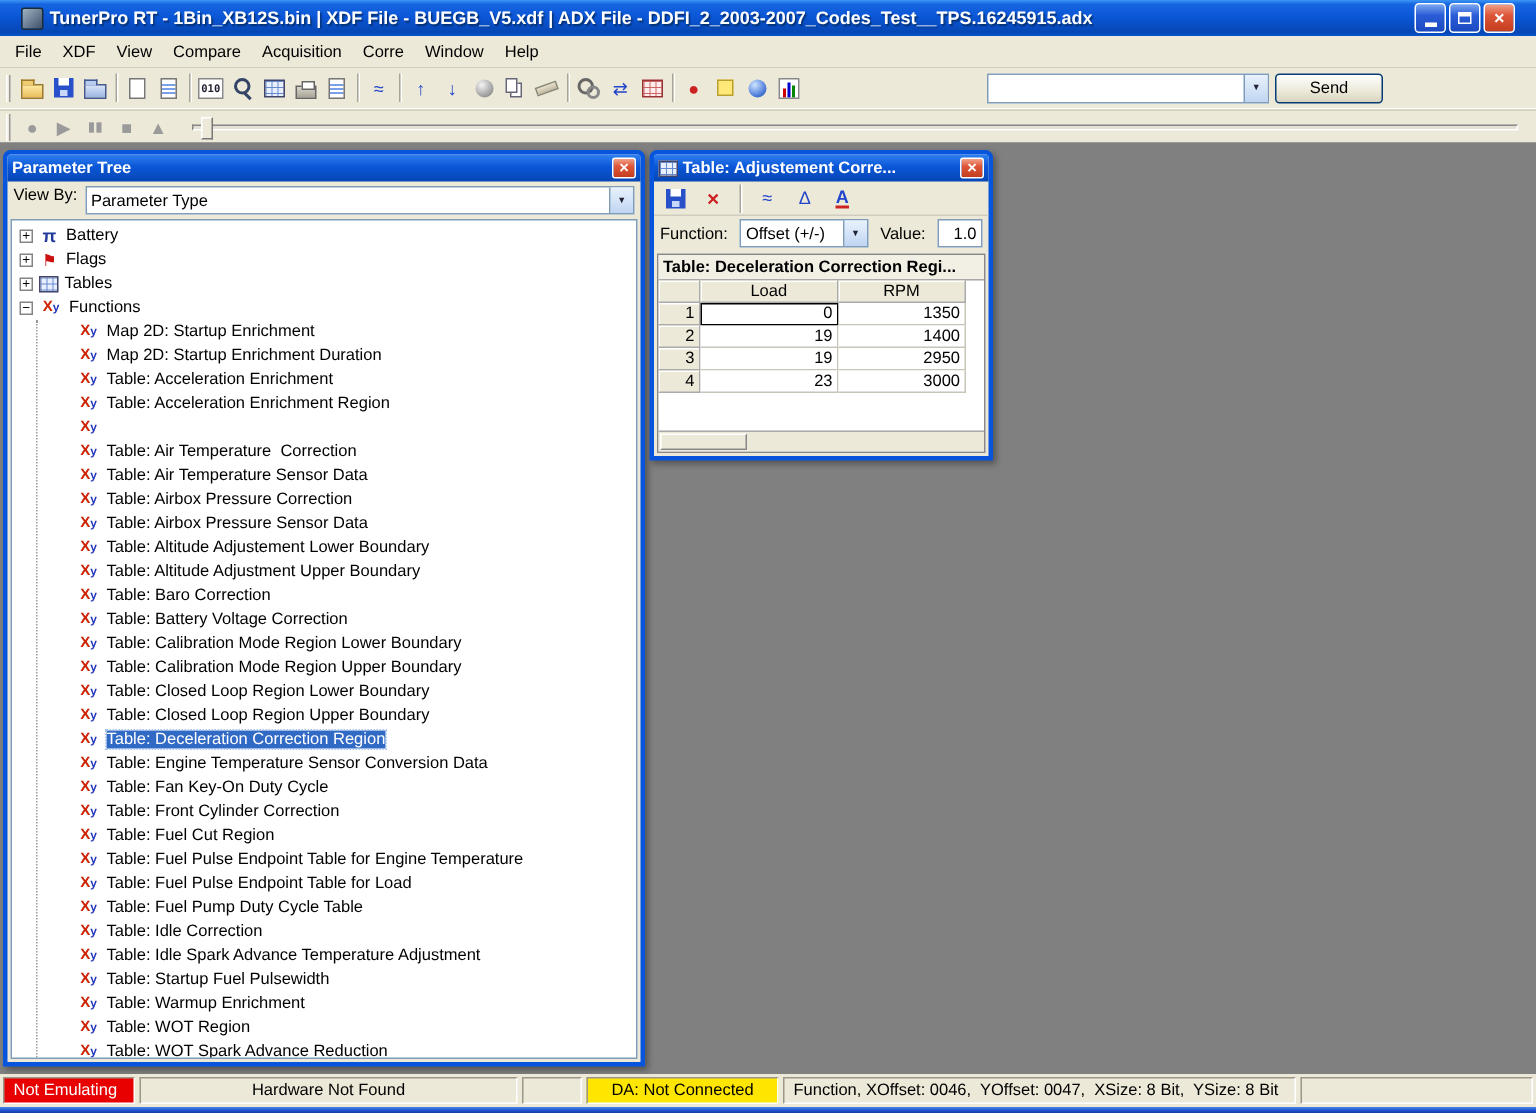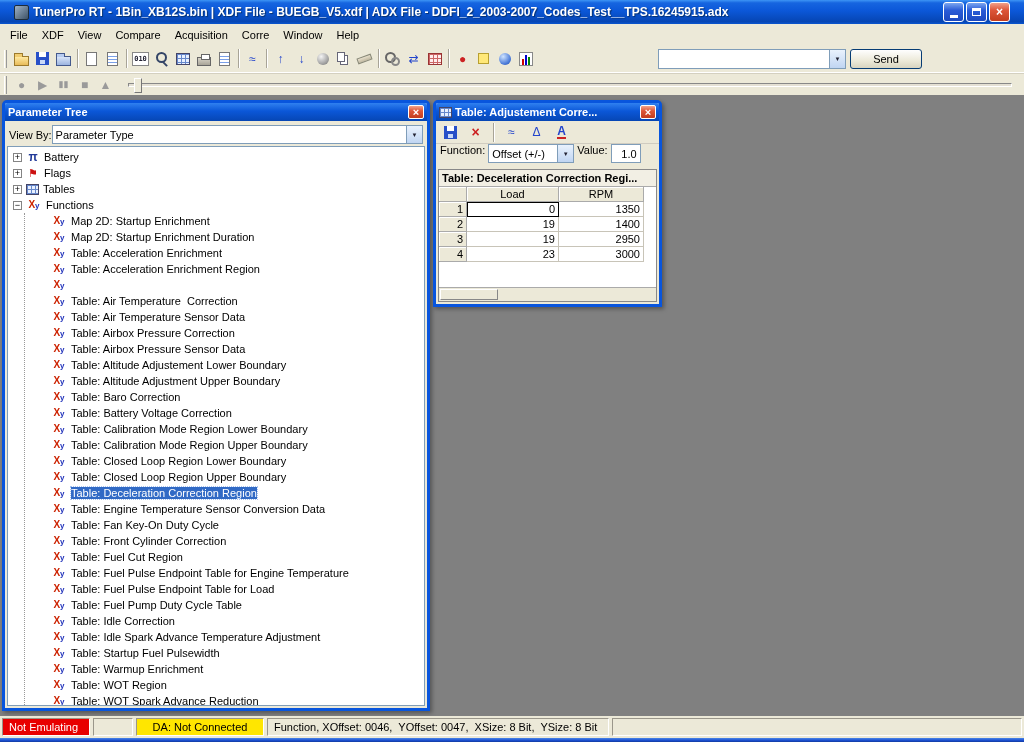--- a/index.html
+++ b/index.html
@@ -76,41 +76,41 @@
 
 .ws{flex:1;position:relative;background:#808080;overflow:hidden}
 .xpwin{position:absolute;background:#ECE9D8;border:3px solid #0855dd;border-radius:5px 5px 0 0;box-shadow:2px 2px 4px rgba(0,0,0,.35)}
 .xptitle{height:18px;background:linear-gradient(180deg,#2f80f0,#0b57d8 45%,#0646b4);display:flex;align-items:center;padding:0 3px;gap:3px;border-radius:2px 2px 0 0}
 .xptitle .t{color:#fff;font-weight:bold;font-size:11px;flex:1;white-space:nowrap;overflow:hidden}
 .xclose{width:16px;height:14px;background:linear-gradient(180deg,#f2a38c,#de5738 40%,#c23c1d);border:1px solid #fff;border-radius:2px;color:#fff;font-size:11px;font-weight:bold;display:flex;align-items:center;justify-content:center;line-height:1;flex:none}
 
 
 #ptwin{left:2px;top:5px;width:428px;height:611px;display:flex;flex-direction:column}
 .ptbody{flex:1;display:flex;flex-direction:column;padding:2px;min-height:0}
-.viewby{height:23px;display:flex;align-items:center;gap:0;padding:1px 2px;flex:none}
+.viewby{height:23px;display:flex;gap:5px;padding:1px 2px;flex:none}
 .vcombo{flex:1;height:19px}
 .treebox{flex:1;background:#fff;border:1px solid #7f9db9;overflow:hidden;padding:2px 0 0 3px;min-height:0}
 .trow{height:16px;display:flex;align-items:center;gap:4px;white-space:pre;padding-left:2px}
 .exp{width:9px;height:9px;border:1px solid #848484;background:#fff;font-size:9px;line-height:7px;text-align:center;flex:none}
 .pi{color:#223a99;font-weight:bold;font-size:12px;width:14px;text-align:center;flex:none}
 .flag{color:#cc1111;font-size:11px;width:14px;text-align:center;flex:none}
 .tblico{width:13px;height:11px;flex:none;border:1px solid #446;background:linear-gradient(90deg,#6688cc 1px,transparent 1px) 0 0/4px 100%,linear-gradient(#6688cc 1px,transparent 1px) 0 0/100% 4px,#e8f0ff}
 .xy{width:16px;text-align:center;font-weight:bold;font-size:10px;flex:none;line-height:1}
 .xy .x{color:#cc2200}
 .xy .y{color:#2233bb;font-size:8px}
 .lbl{white-space:pre}
 .kids{margin-left:13px;border-left:1px dotted #999;padding-left:2px}
 .kids .trow{padding-left:24px}
 .trow.selected .lbl{background:#316AC5;color:#fff;outline:1px dotted #a8c4ee}
 
 
 #twwin{left:433px;top:5px;width:229px;height:207px;display:flex;flex-direction:column}
 .twbody{flex:1;display:flex;flex-direction:column;min-height:0}
 .twbar{height:23px;display:flex;align-items:center;gap:4px;padding:0 4px;border-bottom:1px solid #d0ccc0;flex:none}
-.funcrow{height:23px;display:flex;align-items:flex-start;gap:3px;padding:0 4px;flex:none}
+.funcrow{height:23px;display:flex;align-items:center;gap:8px;padding:0 4px;flex:none}
 .fcombo{width:86px;height:19px}
 .vinput{width:30px;height:19px;background:#fff;border:1px solid #7f9db9;display:flex;align-items:center;justify-content:flex-end;padding:0 3px}
 .gridwrap{flex:1;margin:2px;background:#fff;border:1px solid #888;display:flex;flex-direction:column;overflow:hidden;min-height:0}
 .gtitle{height:17px;background:#f2efe4;border-bottom:1px solid #aaa;font-weight:bold;padding:2px 3px;white-space:nowrap;overflow:hidden;flex:none}
 .ghead,.grow{display:flex;height:15px;flex:none}
 .gc{display:flex;align-items:center;padding:0 3px;font-size:11px;border-right:1px solid #c8c4b8;border-bottom:1px solid #c8c4b8}
 .hc{background:#ECE9D8;box-shadow:inset 1px 1px 0 #fff;border-right:1px solid #aaa;border-bottom:1px solid #aaa;justify-content:center}
 .rn{width:28px;background:#ECE9D8;box-shadow:inset 1px 1px 0 #fff;border-right:1px solid #aaa;border-bottom:1px solid #aaa;justify-content:flex-end}
 .corner{width:28px}
 .wload{width:92px}
@@ -544,20 +544,21 @@
             <span class="hthumb"></span>
           </div>
         </div>
       </div>
     </div>
 
   </div>
 
   <div class="sb">
     <span class="sbp redbg">Not Emulating</span>
+    <span class="sbp hw">Hardware Not Found</span>
     <span class="sbp gap"></span>
     <span class="sbp yellowbg">DA: Not Connected</span>
     <span class="sbp det">Function, XOffset: 0046,  YOffset: 0047,  XSize: 8 Bit,  YSize: 8 Bit</span>
     <span class="sbp fill"></span>
   </div>
   <div class="btm"></div>
 
 </div>
 
 </body></html>

